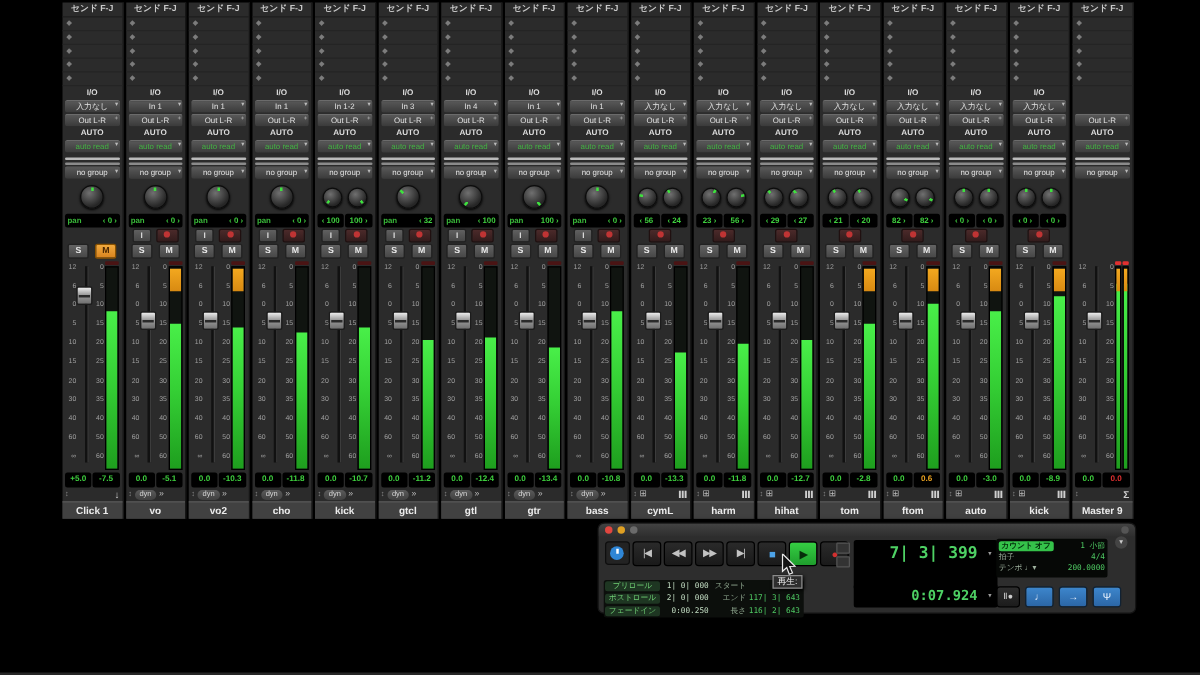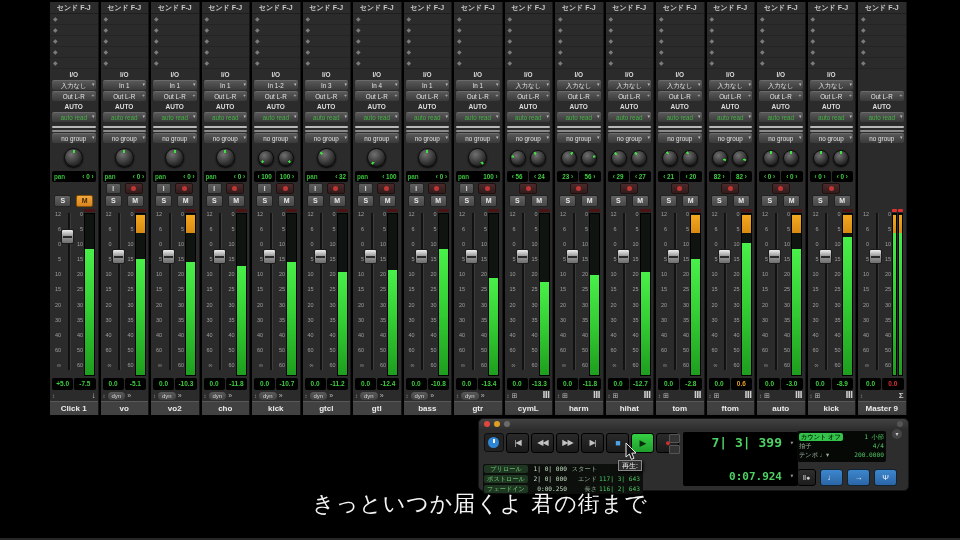--- a/index.html
+++ b/index.html
@@ -748,27 +748,27 @@
         <div class="sel">Out L-R<span class="dd">+</span></div>
         <div class="lab">AUTO</div>
         <div class="sel green">auto read<span class="dd">▾</span></div>
         <div class="gbars">
           <div class="b1"></div>
           <div class="b2"></div>
         </div>
         <div class="sel">no group<span class="dd">▾</span></div>
         <div class="panrow">
           <div class="knob k1">
-            <div class="ptr" style="transform: rotate(0deg);"></div>
+            <div class="ptr" style="transform: rotate(140deg);"></div>
           </div>
         </div>
         <div class="pandisp">
           <div class="pbox">
             <span class="plab">pan</span>
-            <span>‹ 0 ›</span>
+            <span>100 ›</span>
           </div>
         </div>
         <div class="iorow">
           <div class="btn-i">I</div>
           <div class="btn-rec"><span class="dot"></span></div>
         </div>
         <div class="smrow">
           <div class="btn-sm">S</div>
           <div class="btn-sm">M</div>
         </div>
@@ -801,62 +801,62 @@
             <span>40</span>
             <span>50</span>
             <span>60</span>
           </div>
           <div class="mwrap">
             <div class="clip">
               <span></span>
             </div>
             <div class="mbars">
               <div class="mbar">
-                <div class="mfill" style="height: 78%;"></div>
+                <div class="mfill" style="height: 60%;"></div>
               </div>
             </div>
           </div>
         </div>
         <div class="volrow">
           <div class="vbox">0.0</div>
-          <div class="vbox g">-10.8</div>
+          <div class="vbox g">-13.4</div>
         </div>
         <div class="accrow">
           <span class="stp">↕</span>
           <span class="dynpill">dyn</span>
           <span class="accic">»</span>
         </div>
-        <div class="namerow">bass</div>
+        <div class="namerow">gtr</div>
       </div>
       <div class="strip">
         <div class="sends-h">センド F-J</div>
         <div class="send-slot">◆</div>
         <div class="send-slot">◆</div>
         <div class="send-slot">◆</div>
         <div class="send-slot">◆</div>
         <div class="send-slot">◆</div>
         <div class="lab">I/O</div>
         <div class="sel">In 1<span class="dd">▾</span></div>
         <div class="sel">Out L-R<span class="dd">+</span></div>
         <div class="lab">AUTO</div>
         <div class="sel green">auto read<span class="dd">▾</span></div>
         <div class="gbars">
           <div class="b1"></div>
           <div class="b2"></div>
         </div>
         <div class="sel">no group<span class="dd">▾</span></div>
         <div class="panrow">
           <div class="knob k1">
-            <div class="ptr" style="transform: rotate(140deg);"></div>
+            <div class="ptr" style="transform: rotate(0deg);"></div>
           </div>
         </div>
         <div class="pandisp">
           <div class="pbox">
             <span class="plab">pan</span>
-            <span>100 ›</span>
+            <span>‹ 0 ›</span>
           </div>
         </div>
         <div class="iorow">
           <div class="btn-i">I</div>
           <div class="btn-rec"><span class="dot"></span></div>
         </div>
         <div class="smrow">
           <div class="btn-sm">S</div>
           <div class="btn-sm">M</div>
         </div>
@@ -889,35 +889,35 @@
             <span>40</span>
             <span>50</span>
             <span>60</span>
           </div>
           <div class="mwrap">
             <div class="clip">
               <span></span>
             </div>
             <div class="mbars">
               <div class="mbar">
-                <div class="mfill" style="height: 60%;"></div>
+                <div class="mfill" style="height: 78%;"></div>
               </div>
             </div>
           </div>
         </div>
         <div class="volrow">
           <div class="vbox">0.0</div>
-          <div class="vbox g">-13.4</div>
+          <div class="vbox g">-10.8</div>
         </div>
         <div class="accrow">
           <span class="stp">↕</span>
           <span class="dynpill">dyn</span>
           <span class="accic">»</span>
         </div>
-        <div class="namerow">gtr</div>
+        <div class="namerow">bass</div>
       </div>
       <div class="strip">
         <div class="sends-h">センド F-J</div>
         <div class="send-slot">◆</div>
         <div class="send-slot">◆</div>
         <div class="send-slot">◆</div>
         <div class="send-slot">◆</div>
         <div class="send-slot">◆</div>
         <div class="lab">I/O</div>
         <div class="sel">入力なし<span class="dd">▾</span></div>
@@ -1704,15 +1704,14 @@
       <div id="texpand">▾</div>
       <div id="tooltip">再生:</div>
       <div id="cursor">
         <svg width="12" height="18" viewBox="0 0 12 18">
             <path d="M1 0 L1 14 L4.4 11 L6.4 16.4 L9 15.3 L6.8 10.2 L11 10 Z" fill="#141414" stroke="#e8e8e8" stroke-width="1"></path>
           </svg>
       </div>
     </div>
   </div>
 
-  <div id="subtitle">きっといつか届くよ 君の街まで</div>
   <div id="bottomline"></div>
 </div>
 
 </body></html>

